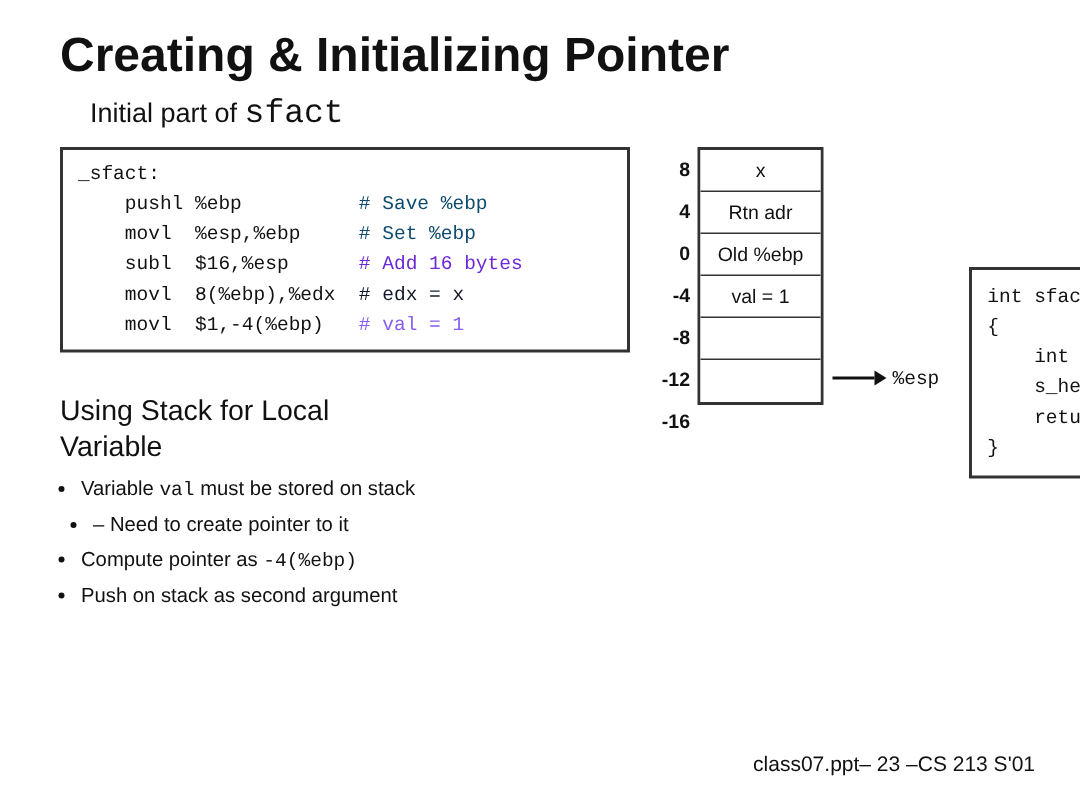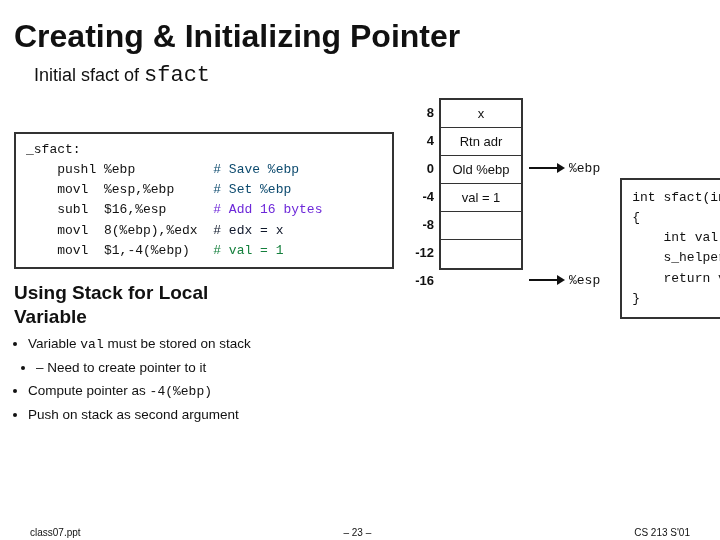--- a/index.html
+++ b/index.html
@@ -6,21 +6,21 @@
     body {
       width: 720px;
       height: 540px;
       background: #fff;
       font-family: Arial, Helvetica, sans-serif;
       overflow: hidden;
       position: relative;
     }
 
     .page {
-      padding: 18px 30px 10px 14px;
+      padding: 18px 30px 10px 40px;
     }
 
     .main-title {
       font-size: 32px;
       font-weight: bold;
       color: #111;
       margin-bottom: 8px;
     }
 
     .subtitle {
@@ -32,22 +32,21 @@
 
     .subtitle code {
       font-family: 'Courier New', monospace;
       font-size: 22px;
     }
 
     .left-panel {
       flex: 1;
       display: flex;
       flex-direction: column;
-      gap: 0;
-      margin-top: 34px;
+      gap: 16px;
     }
 
     
     .code-box {
       border: 2px solid #333;
       padding: 6px 10px;
       font-family: 'Courier New', monospace;
       font-size: 13px;
       line-height: 1.55;
       color: #111;
@@ -61,21 +60,21 @@
     }
 
     
     .using-stack {
       margin-top: 6px;
       width: 380px;
     }
 
     .using-stack-title {
       font-size: 19px;
-      font-weight: bold;
+      font-weight: normal;
       color: #111;
       margin-bottom: 6px;
       line-height: 1.25;
     }
 
     .bullet-list {
       margin-left: 14px;
       font-size: 13.5px;
       color: #111;
       line-height: 1.5;
@@ -111,28 +110,28 @@
       background: #fff;
     }
 
     .code-snippet .code-line {
       white-space: pre;
     }
 
     
     .footer {
       position: absolute;
-      bottom: 2px;
+      bottom: 23px;
       left: 0;
       right: 0;
       display: flex;
       flex-direction: row;
-      justify-content: space-between;
+      justify-content: flex-end;
       padding: 0 30px;
-      font-size: 10px;
+      font-size: 14px;
       color: #111;
       font-family: Arial, sans-serif;
     }
 
     
     .top-content {
       display: flex;
       flex-direction: row;
       align-items: flex-start;
     }
@@ -228,34 +227,34 @@
 </head>
 <body>
 
 <div class="page">
 
   <div class="main-title">
     <span>Creating &amp; Initializing Pointer</span>
   </div>
 
   <div class="subtitle">
-    <span>Initial sfact of </span><code>sfact</code>
+    <span>Initial part of </span><code>sfact</code>
   </div>
 
   <div class="top-content">
 
     <div class="left-panel">
 
       <div class="code-box">
         <div class="code-line">_sfact:</div>
         <div class="code-line">    pushl %ebp          <span style="color:#0c4a6e"># Save %ebp</span></div>
         <div class="code-line">    movl  %esp,%ebp     <span style="color:#0c4a6e"># Set %ebp</span></div>
         <div class="code-line">    subl  $16,%esp      <span style="color:#6d28d9"># Add 16 bytes</span></div>
         <div class="code-line">    movl  8(%ebp),%edx  <span style="color:#0f172a"># edx = x</span></div>
-        <div class="code-line">    movl  $1,-4(%ebp)   <span style="color:#15803d"># val = 1</span></div>
+        <div class="code-line">    movl  $1,-4(%ebp)   <span style="color:#8b5cf6"># val = 1</span></div>
       </div>
 
       <div class="using-stack">
         <div class="using-stack-title">Using Stack for Local<br> Variable</div>
         <ul class="bullet-list">
           <li>Variable <code>val</code> must be stored on stack</li>
           <ul style="list-style:none; margin-left: 8px;">
             <li>– Need to create pointer to it</li>
           </ul>
           <li>Compute pointer as <code>-4(%ebp)</code></li>
@@ -283,27 +282,20 @@
         <div class="cell"></div>
         <div class="cell"></div>
       </div>
 
       <div class="right-annot-col">
 
         <div class="right-annot" style="height:28px;"></div>
 
         <div class="right-annot" style="height:28px;"></div>
 
-        <div class="right-annot" style="height:28px;">
-          <span class="arrow-container">
-            <span class="horiz-line" style="width:28px;"></span>
-            <span class="arrow-head-right"></span>
-            <span style="margin-left:4px; font-family: 'Courier New', monospace; font-size:13px;">%ebp</span>
-          </span>
-        </div>
 
         <div class="right-annot" style="height:28px;"></div>
 
         <div class="right-annot" style="height:28px;"></div>
 
         <div class="right-annot" style="height:28px;"></div>
 
         <div class="right-annot" style="height:28px;">
           <span class="arrow-container">
             <span class="horiz-line" style="width:28px;"></span>

